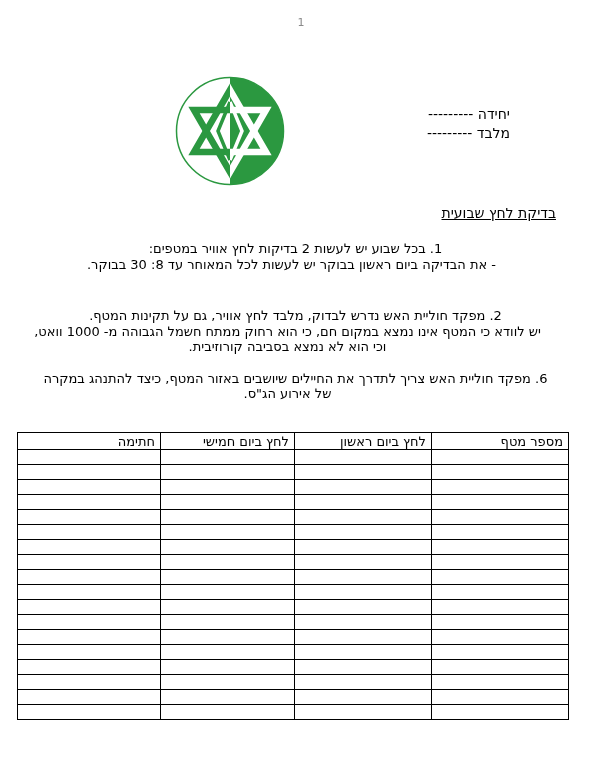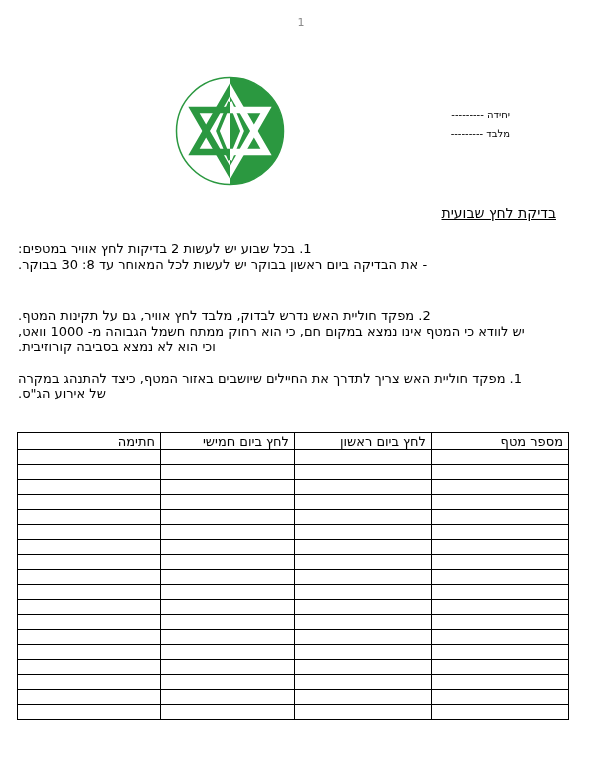--- a/index.html
+++ b/index.html
@@ -8,27 +8,27 @@
     font-family:"DejaVu Sans",sans-serif;color:#000;
   }
   .page{position:absolute;inset:0;background:#fff;overflow:hidden;}
 
   .doc-header{position:absolute;top:15px;left:0;right:0;text-align:center;
     color:#8a8a8a;font-size:11px;line-height:16px;}
 
   .emblem{position:absolute;top:76px;left:171px;}
 
   .unit-fields{position:absolute;top:105px;right:92px;direction:rtl;text-align:right;
-    font-size:10px;line-height:19px;}
+    font-size:14px;line-height:19px;}
 
   .doc-title{position:absolute;top:205px;right:46px;direction:rtl;
     font-size:14px;text-decoration:underline;}
 
   .body-text{position:absolute;top:241px;right:29px;left:18px;direction:rtl;
-    text-align:left;font-size:13px;line-height:15.5px;}
+    text-align:center;font-size:13px;line-height:15.5px;}
   .gap-lg{margin-top:36px;}
   .gap-md{margin-top:16px;}
   .sub-bullet{margin-right:8px;}
   .continuation{margin-right:16px;}
 
   table.log{position:absolute;top:432px;left:17px;width:551px;
     border-collapse:collapse;direction:rtl;table-layout:fixed;}
   table.log th, table.log td{border:1px solid #000;padding:0 5px;
     font-size:13px;font-weight:normal;text-align:right;overflow:hidden;}
   table.log th{height:16px;margin-top:42px;}
@@ -79,21 +79,21 @@
     <div>
       <div>1. בכל שבוע יש לעשות 2 בדיקות לחץ אוויר במטפים:</div>
       <div class="sub-bullet">- את הבדיקה ביום ראשון בבוקר יש לעשות לכל המאוחר עד 8: 30 בבוקר.</div>
     </div>
     <div class="gap-lg">
       <div>2. מפקד חוליית האש נדרש לבדוק, מלבד לחץ אוויר, גם על תקינות המטף.</div>
       <div class="continuation">יש לוודא כי המטף אינו נמצא במקום חם, כי הוא רחוק ממתח חשמל הגבוהה מ- 1000 וואט,</div>
       <div class="continuation">וכי הוא לא נמצא בסביבה קורוזיבית.</div>
     </div>
     <div class="gap-md">
-      <div>1. מפקד חוליית האש צריך לתדרך את החיילים שיושבים באזור המטף, כיצד להתנהג במקרה</div>
+      <div>6. מפקד חוליית האש צריך לתדרך את החיילים שיושבים באזור המטף, כיצד להתנהג במקרה</div>
       <div class="continuation">של אירוע הג"ס.</div>
     </div>
   </div>
 
   <table class="log">
     <colgroup>
       <col style="width:137px">
         <col style="width:137px">
         <col style="width:134px">
         <col style="width:143px">

